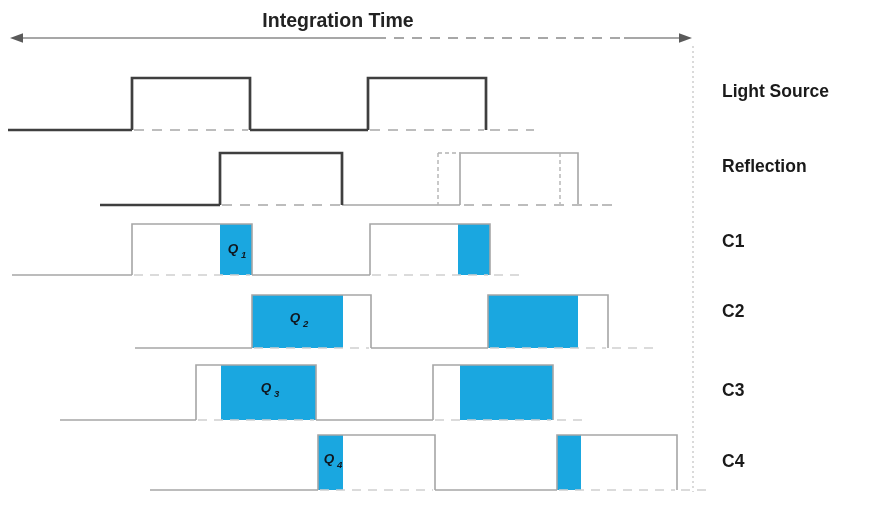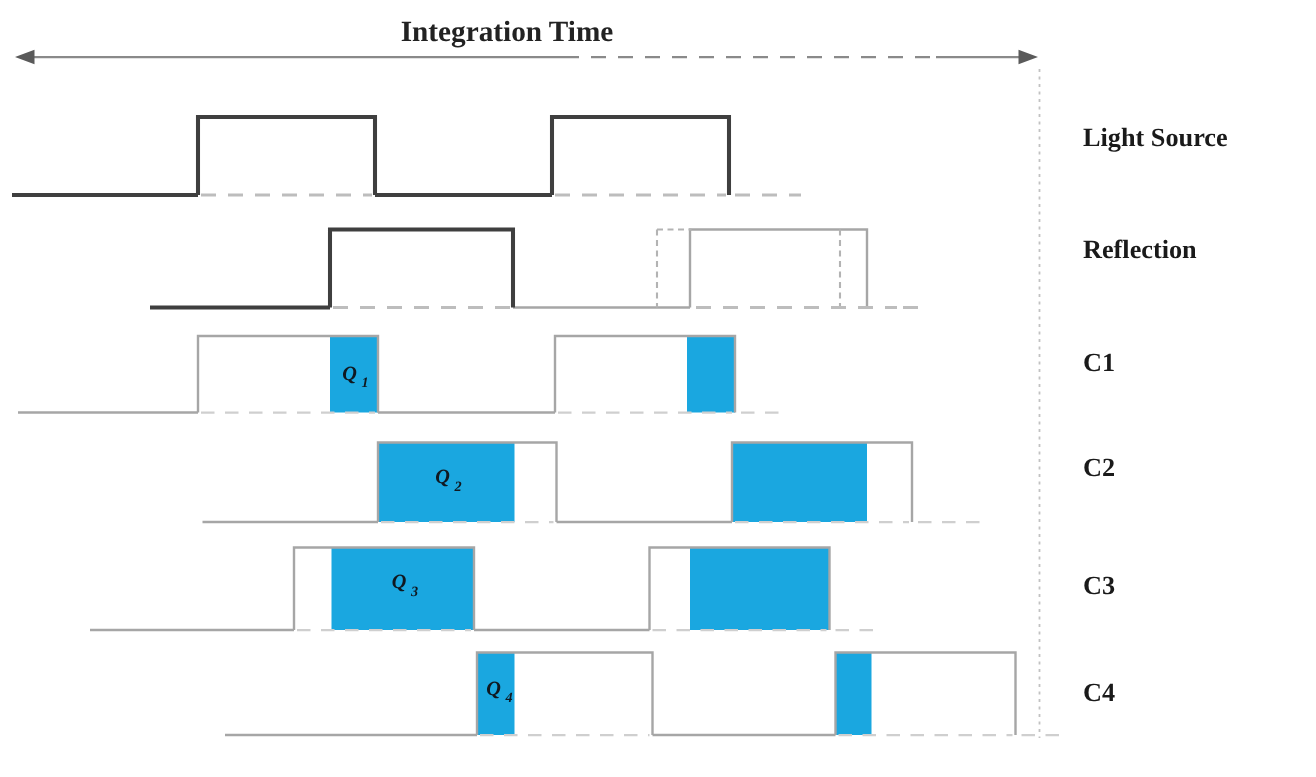--- a/index.html
+++ b/index.html
@@ -1,18 +1,18 @@
 <!DOCTYPE html>
 <html><head>
 <meta charset="utf-8">
 <style>
   html,body{margin:0;padding:0;background:#ffffff;}
   .stage{
     position:relative;width:877px;height:518px;background:#ffffff;overflow:hidden;
-    font-family:Liberation Serif, serif;
+    font-family:Liberation Sans, sans-serif;
   }
   svg{position:absolute;left:0;top:0;}
   .title-text{font-size:19.5px;font-weight:700;fill:#222222;}
   .row-label{font-size:17.5px;font-weight:700;fill:#1a1a1a;}
   .q-main{font-size:13.5px;font-weight:700;font-style:italic;fill:#101820;}
   .q-sub{font-size:9.5px;font-weight:700;font-style:italic;fill:#101820;}
 </style>
 </head>
 <body>
 

